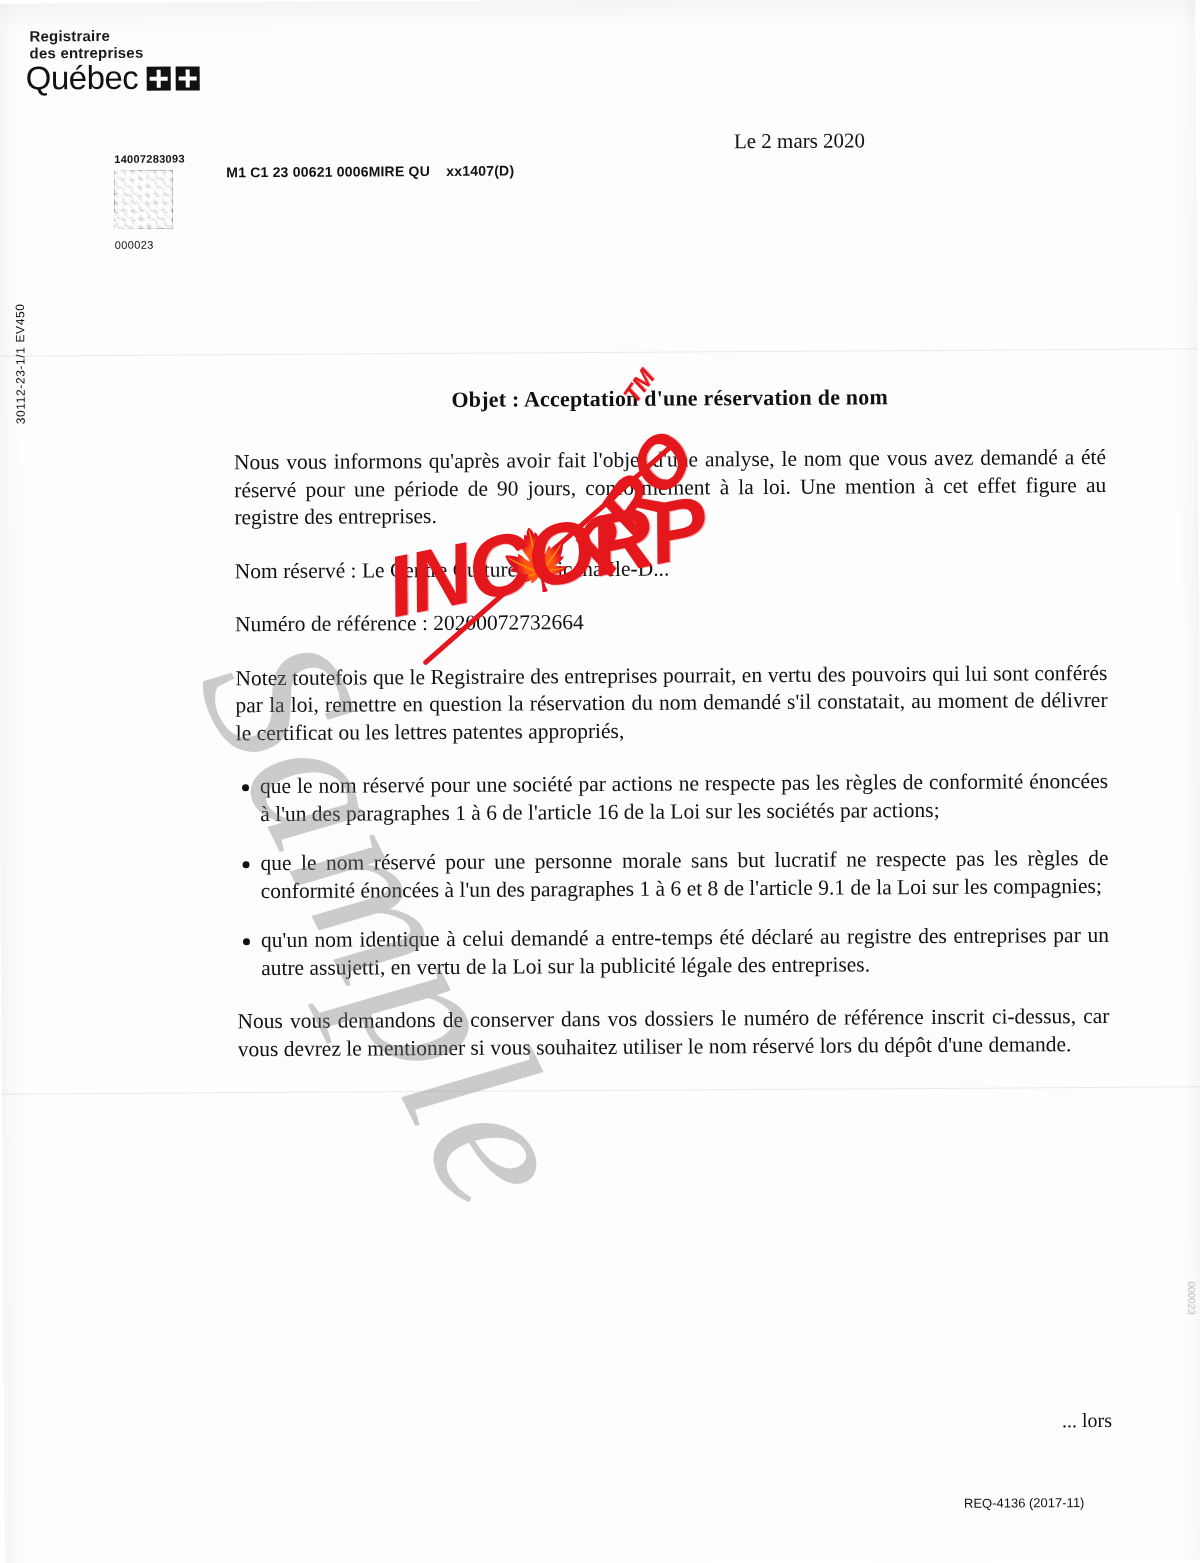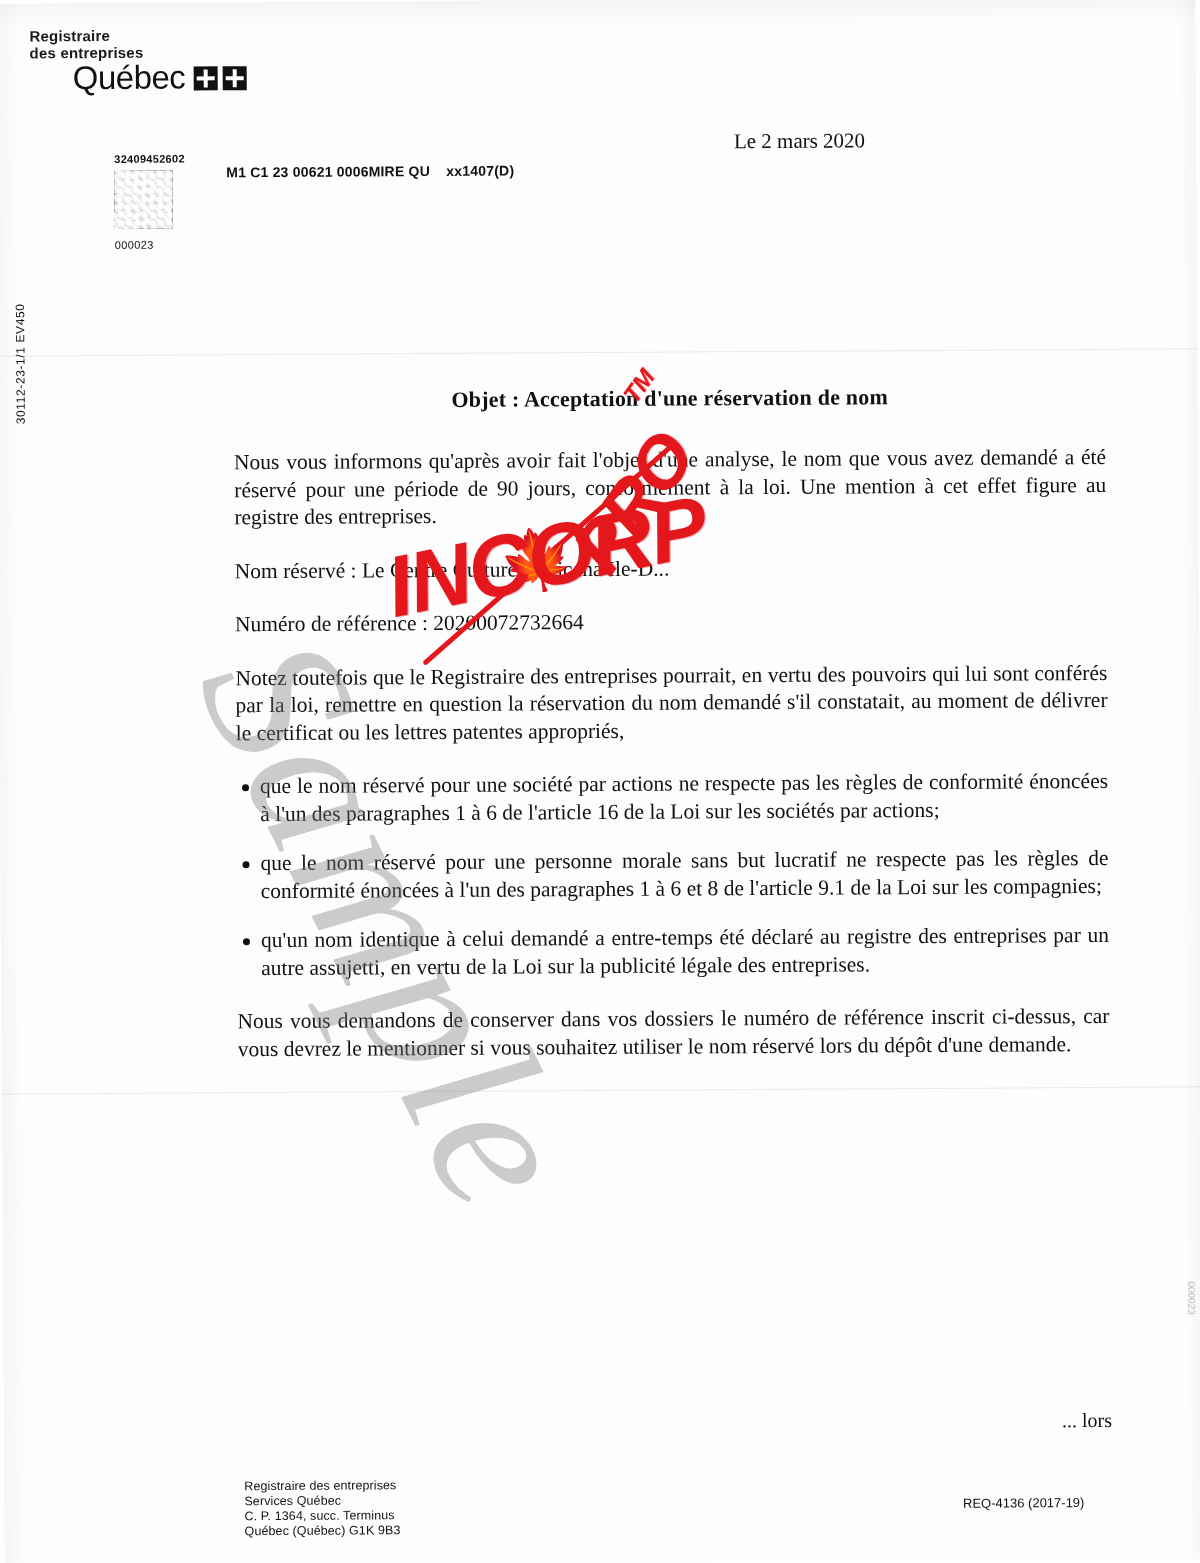--- a/index.html
+++ b/index.html
@@ -56,21 +56,20 @@
     display: flex;
     align-items: flex-end;
     gap: 8px;
   }
   .logo-quebec {
     font-family: "Liberation Sans", sans-serif;
     font-size: 33px;
     line-height: 34px;
     color: #111;
     letter-spacing: -0.5px;
-    margin-left: 47px;
   }
   .flags {
     display: flex;
     gap: 5px;
     padding-bottom: 4px;
   }
   .flag {
     width: 24px;
     height: 24px;
     background: #111;
@@ -314,21 +313,21 @@
       <div class="flags">
         <div class="flag"></div>
         <div class="flag"></div>
       </div>
     </div>
   </div>
 
   <div id="date">Le  2 mars 2020</div>
 
   <div id="codeblock">
-    <div class="code-top">32409452602</div>
+    <div class="code-top">14007283093</div>
     <div class="datamatrix"></div>
     <div class="code-bottom">000023</div>
   </div>
   <div id="mailline">M1 C1 23 00621 0006MIRE QU    xx1407(D)</div>
 
   <div id="sidecode-left">30112-23-1/1   EV450</div>
   <div id="sidecode-right">000023</div>
 
   <div id="letter">
     <h1 id="subject">Objet : Acceptation d'une réservation de nom</h1>
@@ -338,27 +337,21 @@
     <p>Notez toutefois que le Registraire des entreprises pourrait, en vertu des pouvoirs qui lui sont conférés par la loi, remettre en question la réservation du nom demandé s'il constatait, au moment de délivrer le certificat ou les lettres patentes appropriés,</p>
     <ul class="bullets">
       <li>que le nom réservé pour une société par actions ne respecte pas les règles de conformité énoncées à l'un des paragraphes 1 à 6 de l'article 16 de la Loi sur les sociétés par actions;</li>
       <li>que le nom réservé pour une personne morale sans but lucratif ne respecte pas les règles de conformité énoncées à l'un des paragraphes 1 à 6 et 8 de l'article 9.1 de la Loi sur les compagnies;</li>
       <li>qu'un nom identique à celui demandé a entre-temps été déclaré au registre des entreprises par un autre assujetti, en vertu de la Loi sur la publicité légale des entreprises.</li>
     </ul>
     <p>Nous vous demandons de conserver dans vos dossiers le numéro de référence inscrit ci-dessus, car vous devrez le mentionner si vous souhaitez utiliser le nom réservé lors du dépôt d'une demande.</p>
   </div>
 
   <div id="verso">... lors</div>
-  <div id="address">
-    <div>Registraire des entreprises</div>
-    <div>Services Québec</div>
-    <div>C. P. 1364, succ. Terminus</div>
-    <div>Québec (Québec)  G1K 9B3</div>
-  </div>
-  <div id="formcode">REQ-4136 (2017-19)</div>
+  <div id="formcode">REQ-4136 (2017-11)</div>
 
   <div id="sample-wm">
     <span>Sample</span>
   </div>
 
   <div id="stamp">
     <div class="slash"></div>
     <div class="leaf">🍁</div>
     <div class="word w-incorp">INCORP</div>
     <div class="word w-pro">PRO</div>

